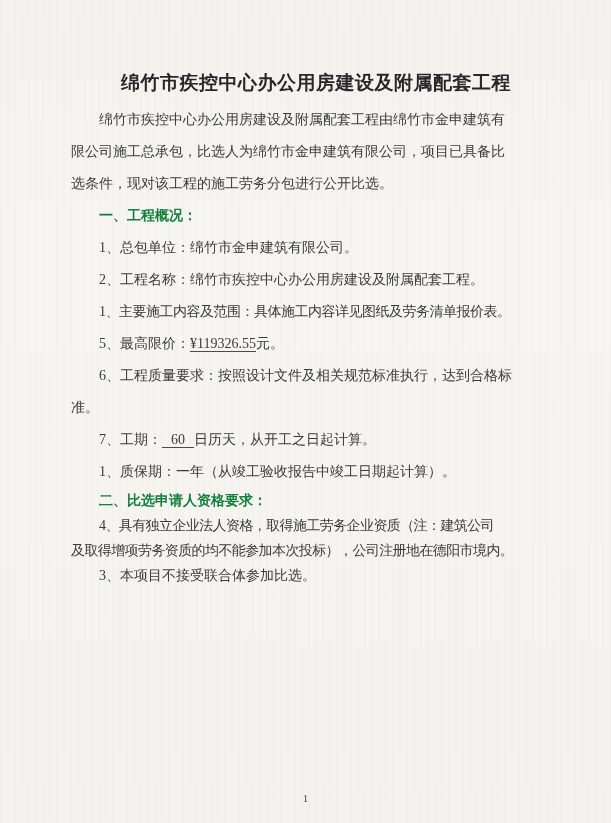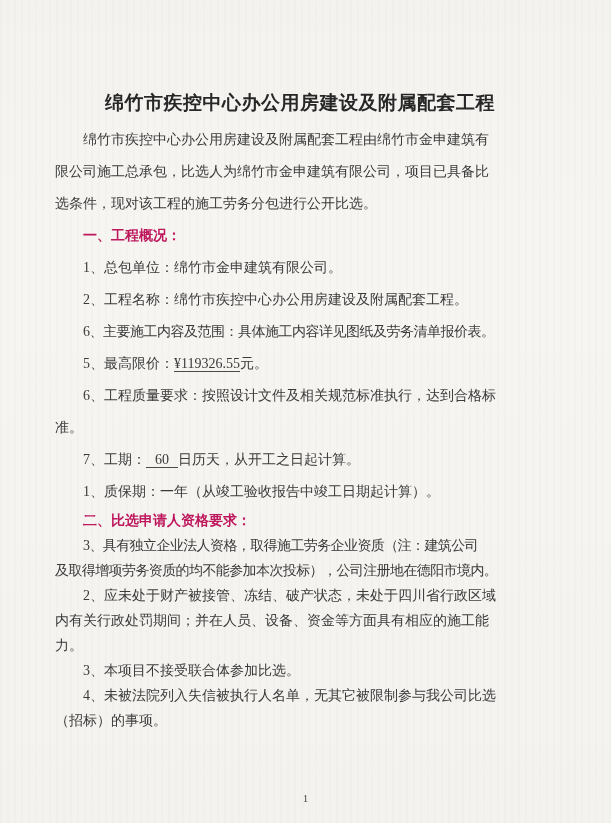--- a/index.html
+++ b/index.html
@@ -14,43 +14,42 @@
   
   .scan-overlay {
     position: absolute; inset: 0;
     background:
       repeating-linear-gradient(90deg, rgba(0,0,0,0.013) 0 2px, rgba(0,0,0,0) 2px 7px),
       linear-gradient(180deg, rgba(0,0,0,0.01), rgba(0,0,0,0) 30%, rgba(0,0,0,0.012));
     pointer-events: none;
   }
   .content {
     position: absolute;
-    left: 55px;
+    left: 71px;
     top: 66px;
     width: 490px;
-    margin-top: 20px;
   }
   .titles { margin-bottom: 4px; }
   .title-line {
     text-align: center;
     font-size: 19px;
     line-height: 34px;
     font-weight: bold;
     color: #272727;
     letter-spacing: 0.5px;
   }
   .block1 p { font-size: 14px; line-height: 32px; }
   .block2 p { font-size: 14px; line-height: 25px; }
   .body-para {
     text-indent: 2em;
     white-space: pre-line;  
     text-align: left;
   }
   .seg { white-space: normal; } 
-  .heading { font-weight: bold; color: #be185d; }
+  .heading { font-weight: bold; color: #15803d; }
   .tight  { letter-spacing: -0.5px; }
   .tight2 { letter-spacing: -0.6px; }
   .u { border-bottom: 1px solid #4a4a4a; }
   .u-pad { padding: 0 9px; }
   .pagenum {
     position: absolute;
     left: 0; right: 0;
     top: 792px;
     text-align: center;
     font-size: 11px;
@@ -68,35 +67,30 @@
     <div class="title-line">绵竹市疾控中心办公用房建设及附属配套工程</div>
   </div>
 
   <div class="block1">
     <p class="body-para">绵竹市疾控中心办公用房建设及附属配套工程由绵竹市金申建筑有
 限公司施工总承包，比选人为绵竹市金申建筑有限公司，项目已具备比
 选条件，现对该工程的施工劳务分包进行公开比选。</p>
     <p class="body-para heading">一、工程概况：</p>
     <p class="body-para">1、总包单位：绵竹市金申建筑有限公司。</p>
     <p class="body-para">2、工程名称：绵竹市疾控中心办公用房建设及附属配套工程。</p>
-    <p class="body-para tight">6、主要施工内容及范围：具体施工内容详见图纸及劳务清单报价表。</p>
+    <p class="body-para tight">1、主要施工内容及范围：具体施工内容详见图纸及劳务清单报价表。</p>
     <p class="body-para seg"><span>5、最高限价：</span><span class="u">¥119326.55</span><span>元。</span></p>
     <p class="body-para">6、工程质量要求：按照设计文件及相关规范标准执行，达到合格标
 准。</p>
     <p class="body-para seg"><span>7、工期：</span><span class="u u-pad">60</span><span>日历天，从开工之日起计算。</span></p>
     <p class="body-para">1、质保期：一年（从竣工验收报告中竣工日期起计算）。</p>
   </div>
 
   <div class="block2">
     <p class="body-para heading">二、比选申请人资格要求：</p>
-    <p class="body-para tight2">3、具有独立企业法人资格，取得施工劳务企业资质（注：建筑公司
+    <p class="body-para tight2">4、具有独立企业法人资格，取得施工劳务企业资质（注：建筑公司
 及取得增项劳务资质的均不能参加本次投标），公司注册地在德阳市境内。</p>
-    <p class="body-para">2、应未处于财产被接管、冻结、破产状态，未处于四川省行政区域
-内有关行政处罚期间；并在人员、设备、资金等方面具有相应的施工能
-力。</p>
     <p class="body-para">3、本项目不接受联合体参加比选。</p>
-    <p class="body-para">4、未被法院列入失信被执行人名单，无其它被限制参与我公司比选
-（招标）的事项。</p>
   </div>
 
 </div>
 
 <div class="pagenum">1</div>
 
 </body></html>

